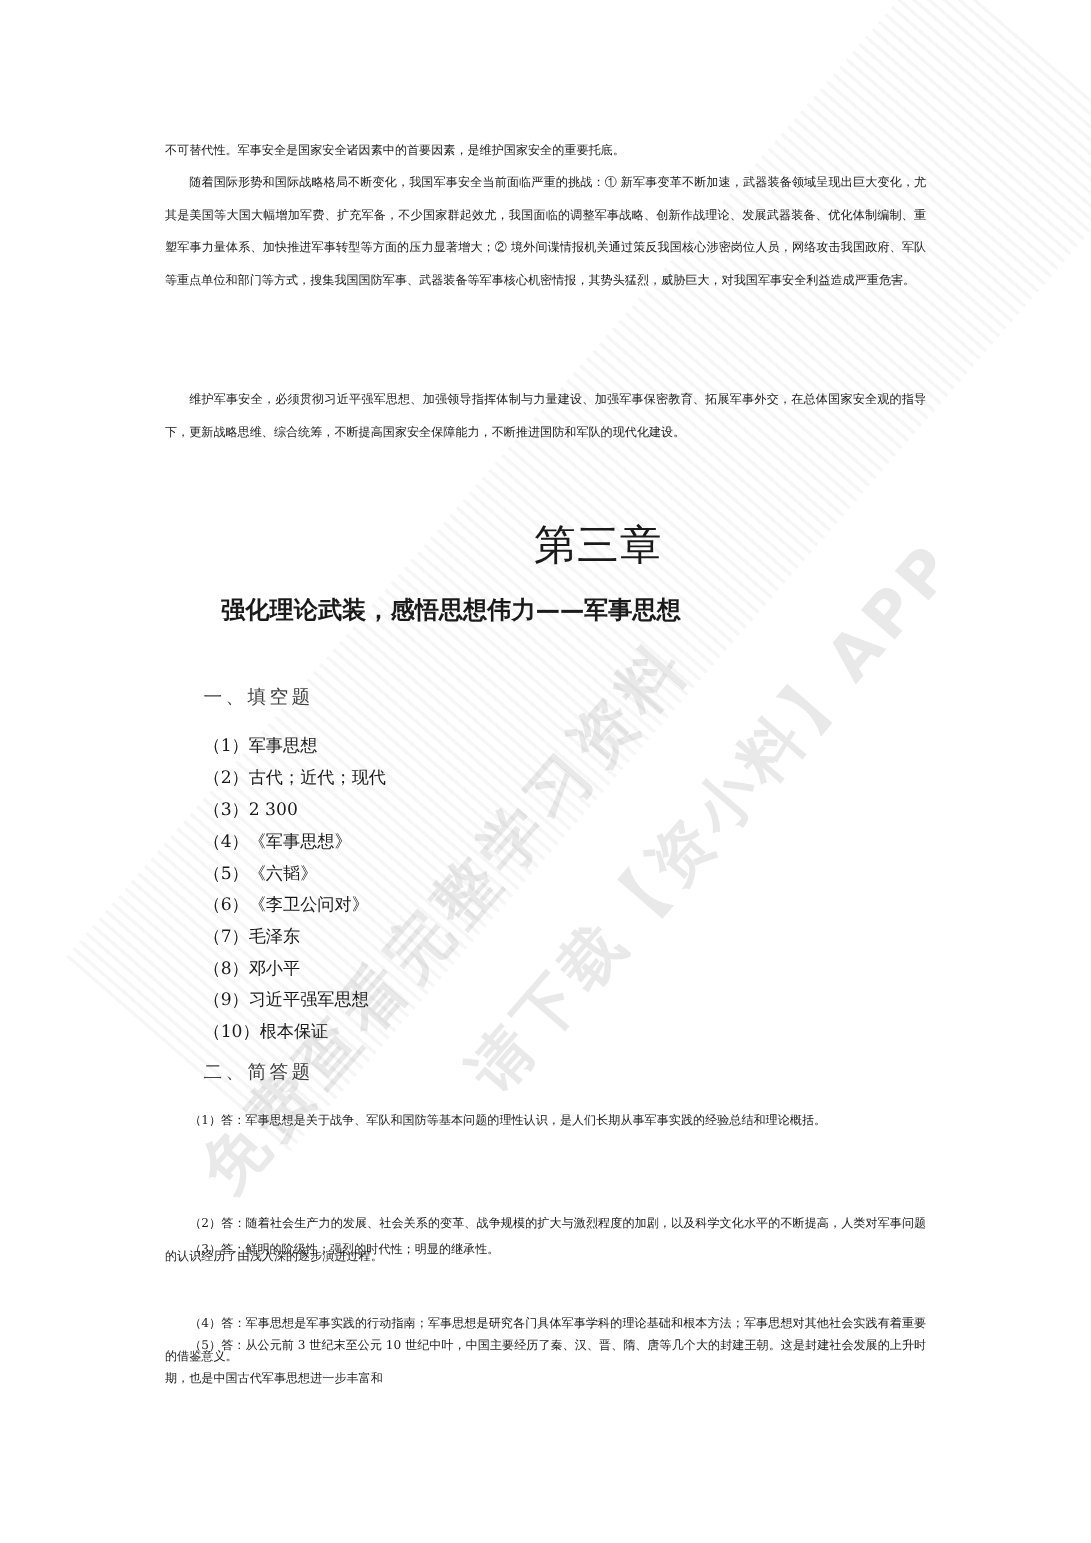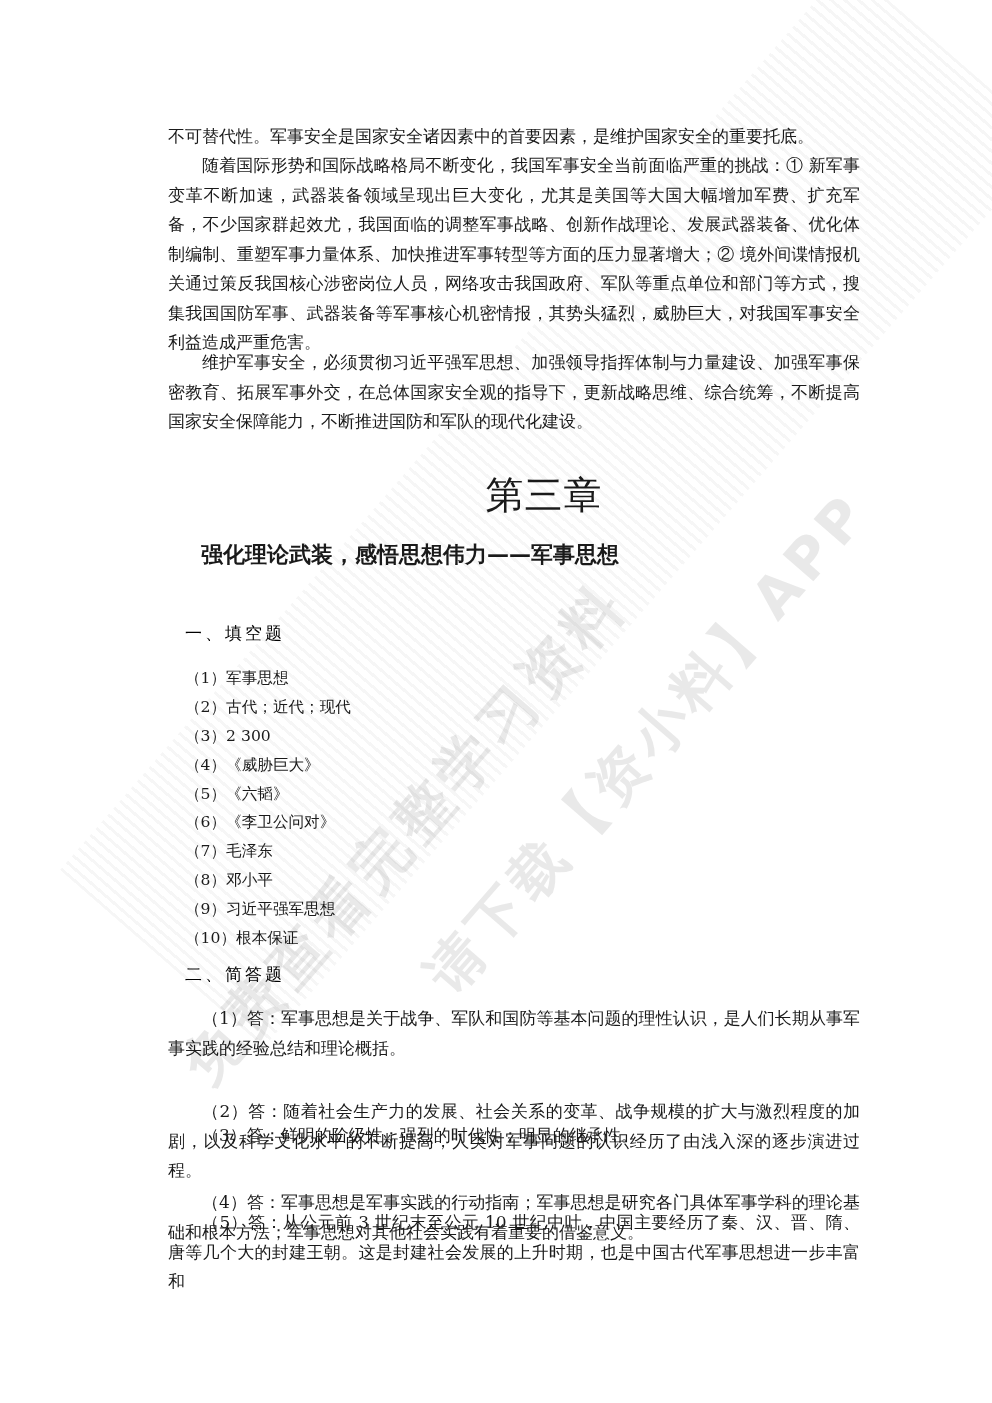--- a/index.html
+++ b/index.html
@@ -16,37 +16,37 @@
     pointer-events: none;
   }
   .watermark {
     position: absolute; font-family: "DejaVu Sans", sans-serif; font-weight: bold;
     color: rgba(120,120,120,0.16); font-size: 58px; letter-spacing: 6px;
     transform-origin: 0 0; transform: rotate(-49deg); white-space: nowrap; pointer-events: none;
   }
   .wm1 { left: 165px; top: 1050px; }
   .wm2 { left: 410px; top: 960px; font-size: 56px; }
   .para {
-    position: absolute; left: 168px; width: 692px;
-    font-size: 17px; line-height: 29.5px; text-align: justify; margin: 0;
+    position: absolute; left: 150px; width: 692px;
+    font-size: 11px; line-height: 29.5px; text-align: justify; margin: 0;
   }
   .indent { text-indent: 2em; }
   .chapter {
     position: absolute; left: 0; width: 992px; top: 470px; text-align: center;
     font-size: 38px; font-weight: normal; letter-spacing: 1px; margin: 0;
     font-family: "DejaVu Serif", serif;
     padding-left: 48px;
   }
   .subtitle {
     position: absolute; left: 0; width: 820px; top: 540px; text-align: center;
     font-size: 22px; font-weight: bold; margin: 0;
     font-family: "DejaVu Sans", sans-serif;
   }
   .section-head {
-    position: absolute; left: 185px; font-size: 17px; color: #000000; letter-spacing: 3px; margin: 0;
+    position: absolute; left: 185px; font-size: 17px; color: #404040; letter-spacing: 3px; margin: 0;
     font-family: "DejaVu Sans", sans-serif; font-weight: normal;
   }
   .fill-list { position: absolute; left: 185px; top: 664px; margin: 0; padding: 0; list-style: none; }
   .fill-list li { font-size: 15.6px; line-height: 28.9px; height: 28.9px; white-space: nowrap; }
   .num { display: inline-block; }
 </style>
 </head>
 <body>
 
 <div class="page">
@@ -61,21 +61,21 @@
 
   <h1 class="chapter">第三章</h1>
   <h2 class="subtitle">强化理论武装，感悟思想伟力——军事思想</h2>
 
   <h3 class="section-head" style="top:622px;">一、填空题</h3>
 
   <ul class="fill-list">
     <li><span class="num">（1）</span><span>军事思想</span></li>
     <li><span class="num">（2）</span><span>古代；近代；现代</span></li>
     <li><span class="num">（3）</span><span>2 300</span></li>
-    <li><span class="num">（4）</span><span>《威胁巨大》</span></li>
+    <li><span class="num">（4）</span><span>《军事思想》</span></li>
     <li><span class="num">（5）</span><span>《六韬》</span></li>
     <li><span class="num">（6）</span><span>《李卫公问对》</span></li>
     <li><span class="num">（7）</span><span>毛泽东</span></li>
     <li><span class="num">（8）</span><span>邓小平</span></li>
     <li><span class="num">（9）</span><span>习近平强军思想</span></li>
     <li><span class="num">（10）</span><span>根本保证</span></li>
   </ul>
 
   <h3 class="section-head" style="top:963px;text-align:right;">二、简答题</h3>
 

